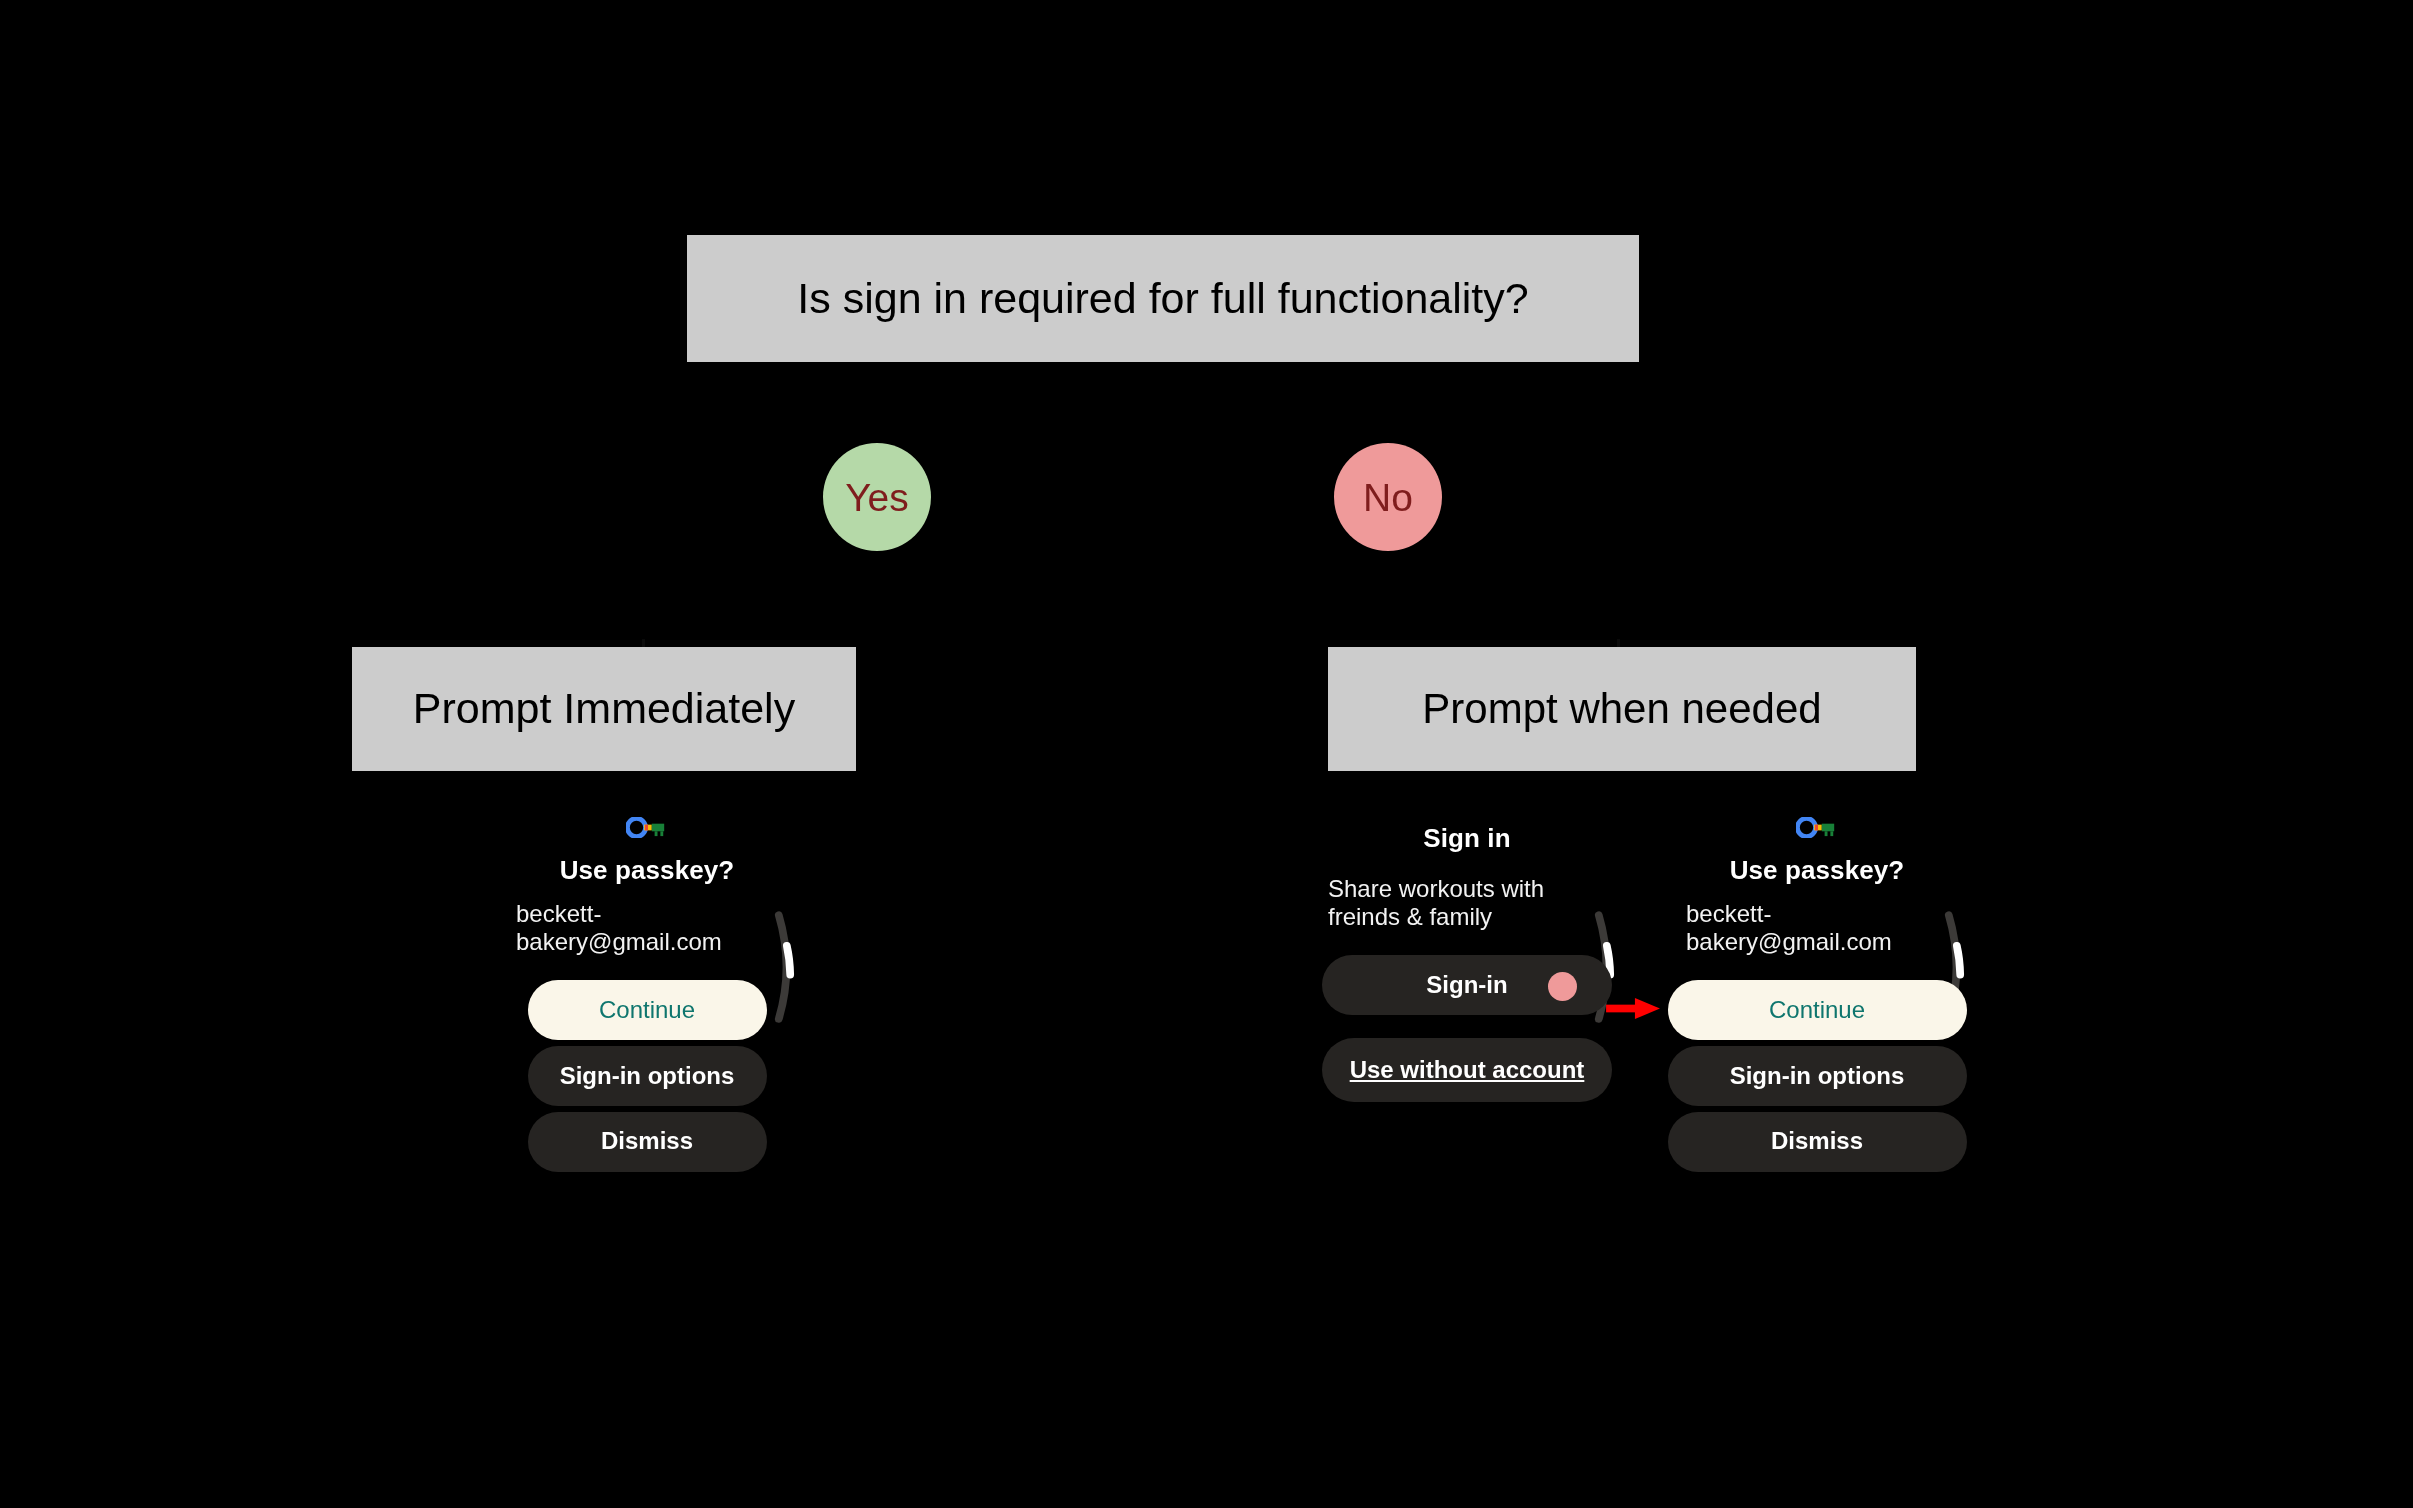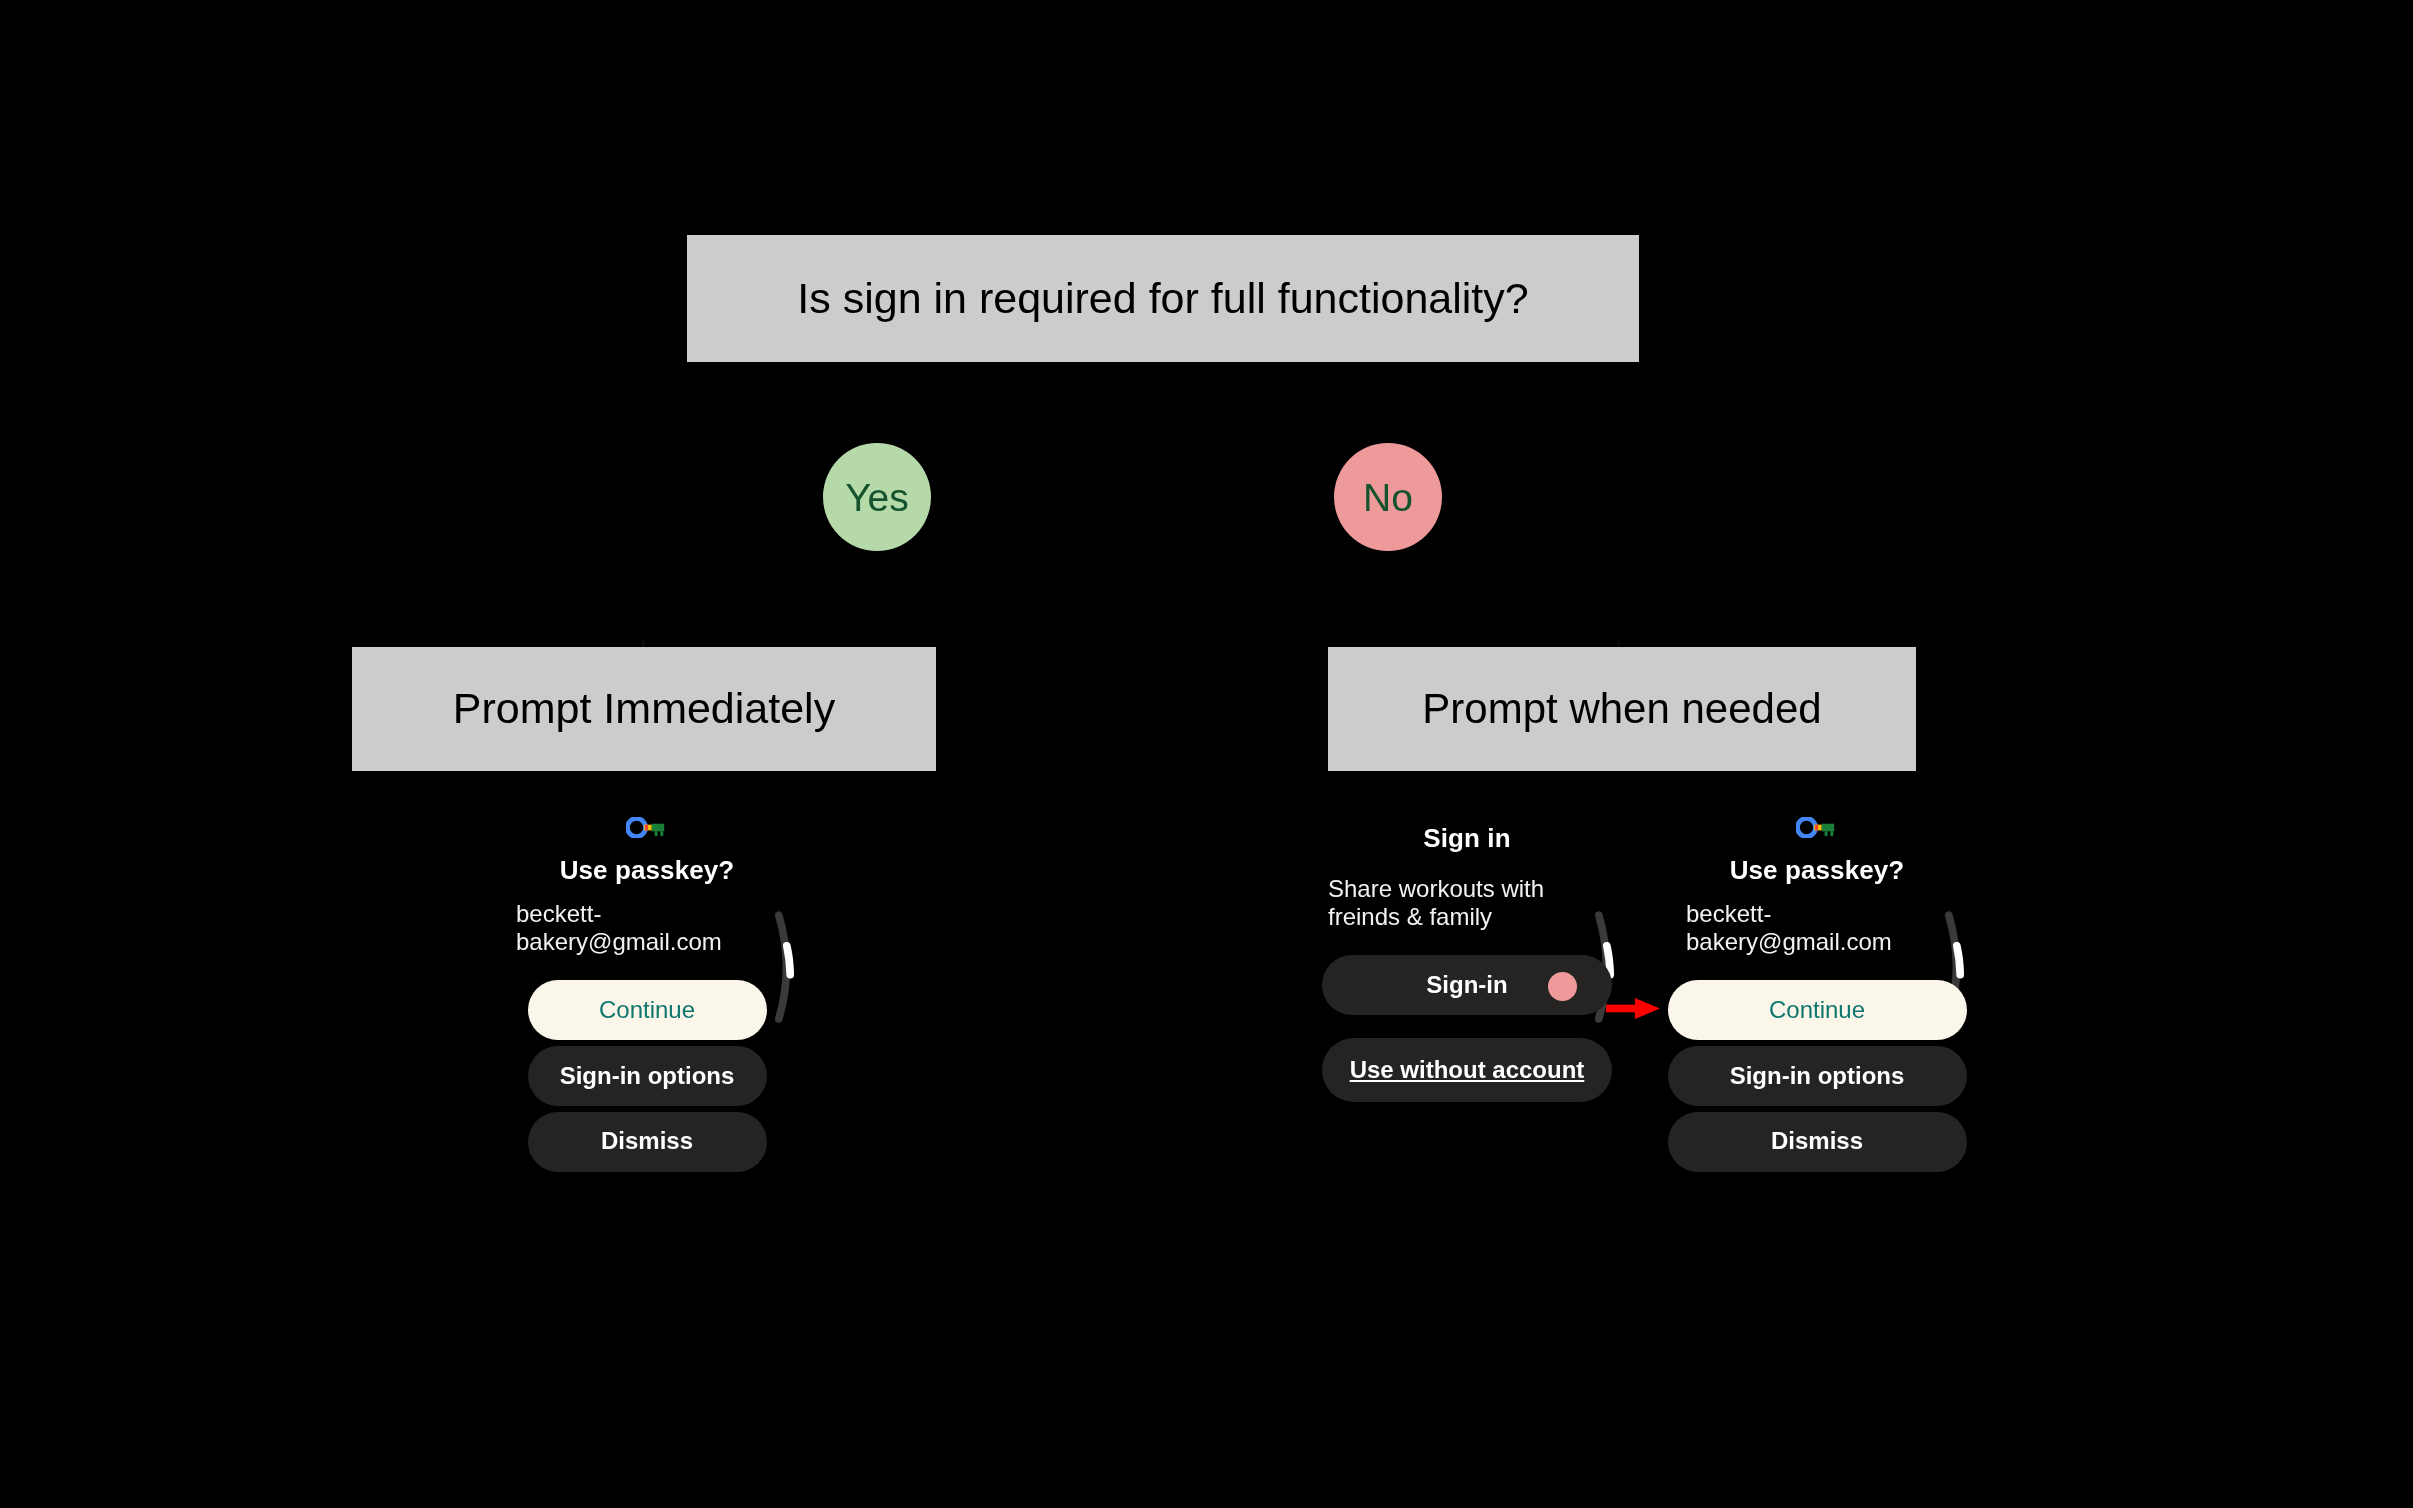--- a/index.html
+++ b/index.html
@@ -33,40 +33,40 @@
   #box-question {
     left: 687px;
     top: 235px;
     width: 952px;
     height: 127px;
     font-size: 43px;
   }
   #box-left {
     left: 352px;
     top: 647px;
-    width: 584px;
+    width: 504px;
     height: 124px;
     font-size: 43px;
   }
   #box-right {
     left: 1328px;
     top: 647px;
     width: 588px;
     height: 124px;
     font-size: 42px;
   }
 
   
   .decision {
     position: absolute;
     border-radius: 50%;
     display: flex;
     align-items: center;
     justify-content: center;
-    color: #14532d;
+    color: #7f1d1d;
     font-size: 39px;
     line-height: 1;
   }
   #circle-yes {
     left: 823px;
     top: 443px;
     width: 108px;
     height: 108px;
     background: #b5d9a8;
   }

